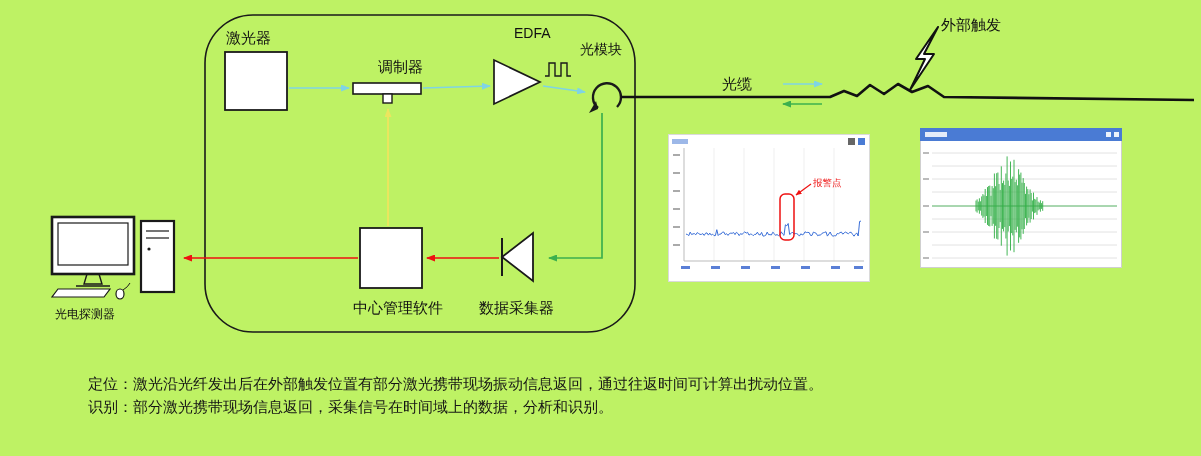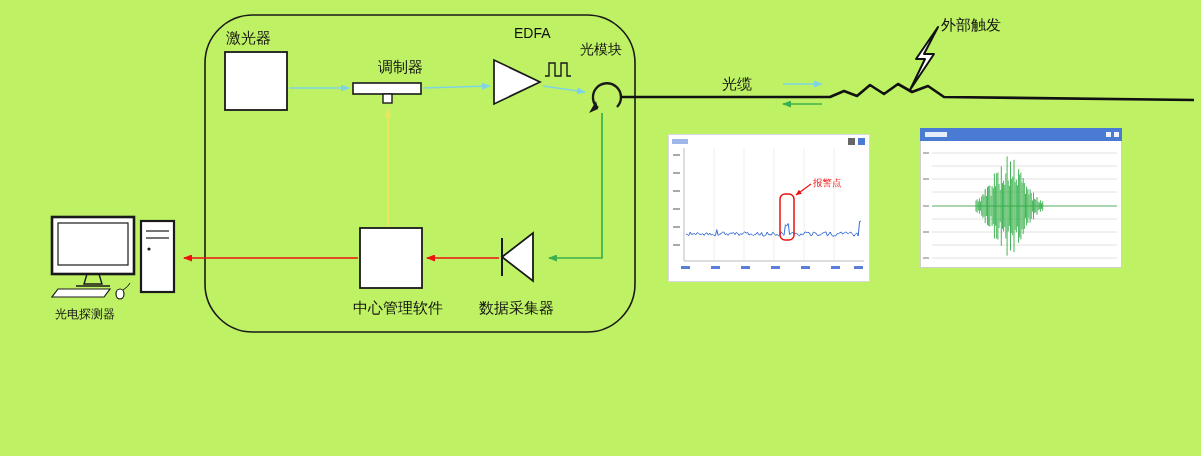--- a/index.html
+++ b/index.html
@@ -237,14 +237,18 @@
         <line x1="117.0" x2="117.0" y1="69.1" y2="86.9"></line>
         <line x1="118.1" x2="118.1" y1="73.6" y2="82.4"></line>
         <line x1="119.3" x2="119.3" y1="74.6" y2="81.4"></line>
         <line x1="120.4" x2="120.4" y1="72.3" y2="83.7"></line>
         <line x1="121.6" x2="121.6" y1="75.1" y2="80.9"></line>
         <line x1="122.7" x2="122.7" y1="73.2" y2="82.8"></line>
       </g>
   </svg>
 
 
+  <div class="notes">
+    <div>定位：激光沿光纤发出后在外部触发位置有部分激光携带现场振动信息返回，通过往返时间可计算出扰动位置。</div>
+    <div>识别：部分激光携带现场信息返回，采集信号在时间域上的数据，分析和识别。</div>
+  </div>
 
 </div>
 
 </body></html>

